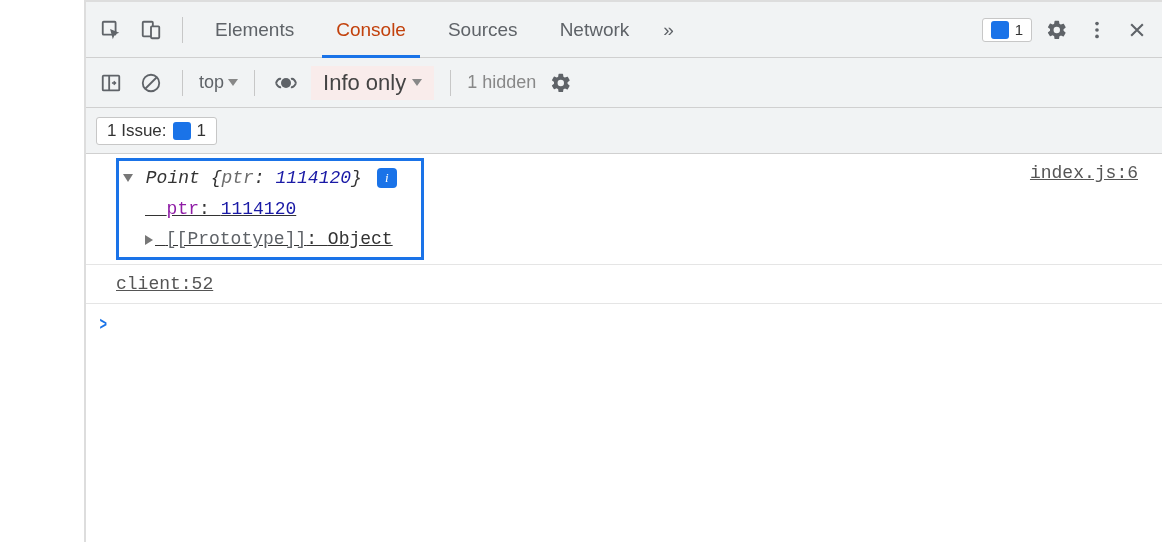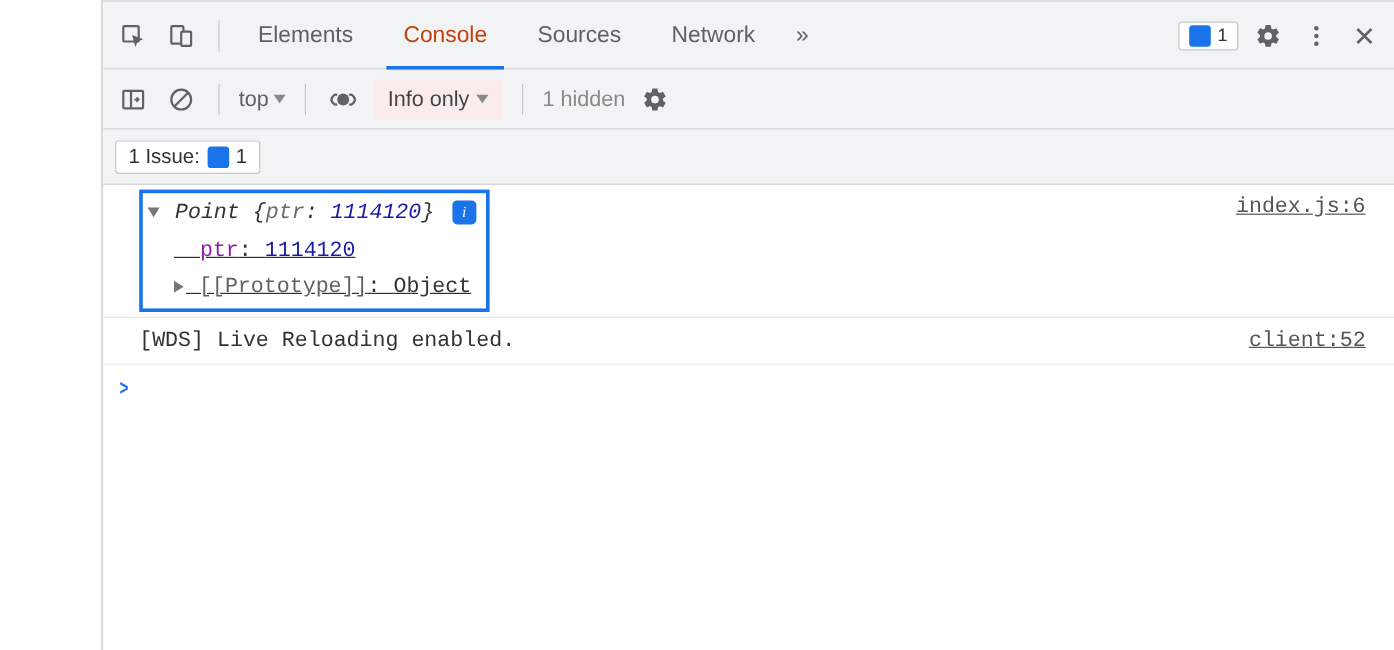--- a/index.html
+++ b/index.html
@@ -120,21 +120,21 @@
     padding: 0 10px;
     font-size: 18px;
     color: #333;
   }
   .filter-input::placeholder { color: #888; }
   .level-sel {
     background: #f9eceb;
     height: 34px;
     padding: 0 12px;
     display: flex; align-items: center; gap: 6px;
-    font-size: 18px;
+    font-size: 22px;
     cursor: pointer;
     color: #444;
   }
   .hidden-txt { font-size: 18px; color: #888; }
 
   
   .issuesrow {
     height: 46px;
     background: #f1f3f4;
     border-bottom: 1px solid #d0d0d0;
@@ -169,21 +169,21 @@
     color: #555;
     text-decoration: underline;
     font-family: Menlo, Consolas, "Courier New", monospace;
     cursor: pointer;
     align-self: flex-start;
     padding-right: 12px;
   }
   .obj-box {
     border: 3px solid #1a73e8;
     display: inline-block;
-    padding: 2px 8px 2px 4px;
+    padding: 2px 24px 2px 4px;
     background: #fff;
   }
   .disclose {
     display: inline-block;
     width: 0; height: 0;
     border-left: 5px solid transparent;
     border-right: 5px solid transparent;
     border-top: 8px solid #777;
     margin-right: 2px;
     vertical-align: 1px;
@@ -349,23 +349,20 @@
           <div class="obj-line">
             <span class="disclose closed"></span>
             <span class="tk-proto">[[Prototype]]</span><span>: </span><span class="tk-obj">Object</span>
           </div>
         </div>
       </div>
       <a class="msg-link">index.js:6</a>
     </div>
 
     <div class="msg-row">
-      <div class="msg-main">
-        <span>[WDS] Live Reloading enabled.</span>
-      </div>
       <a class="msg-link">client:52</a>
     </div>
 
     <div class="prompt-row">
       <span class="caret">&gt;</span>
     </div>
 
   </div>
 </div>
 

